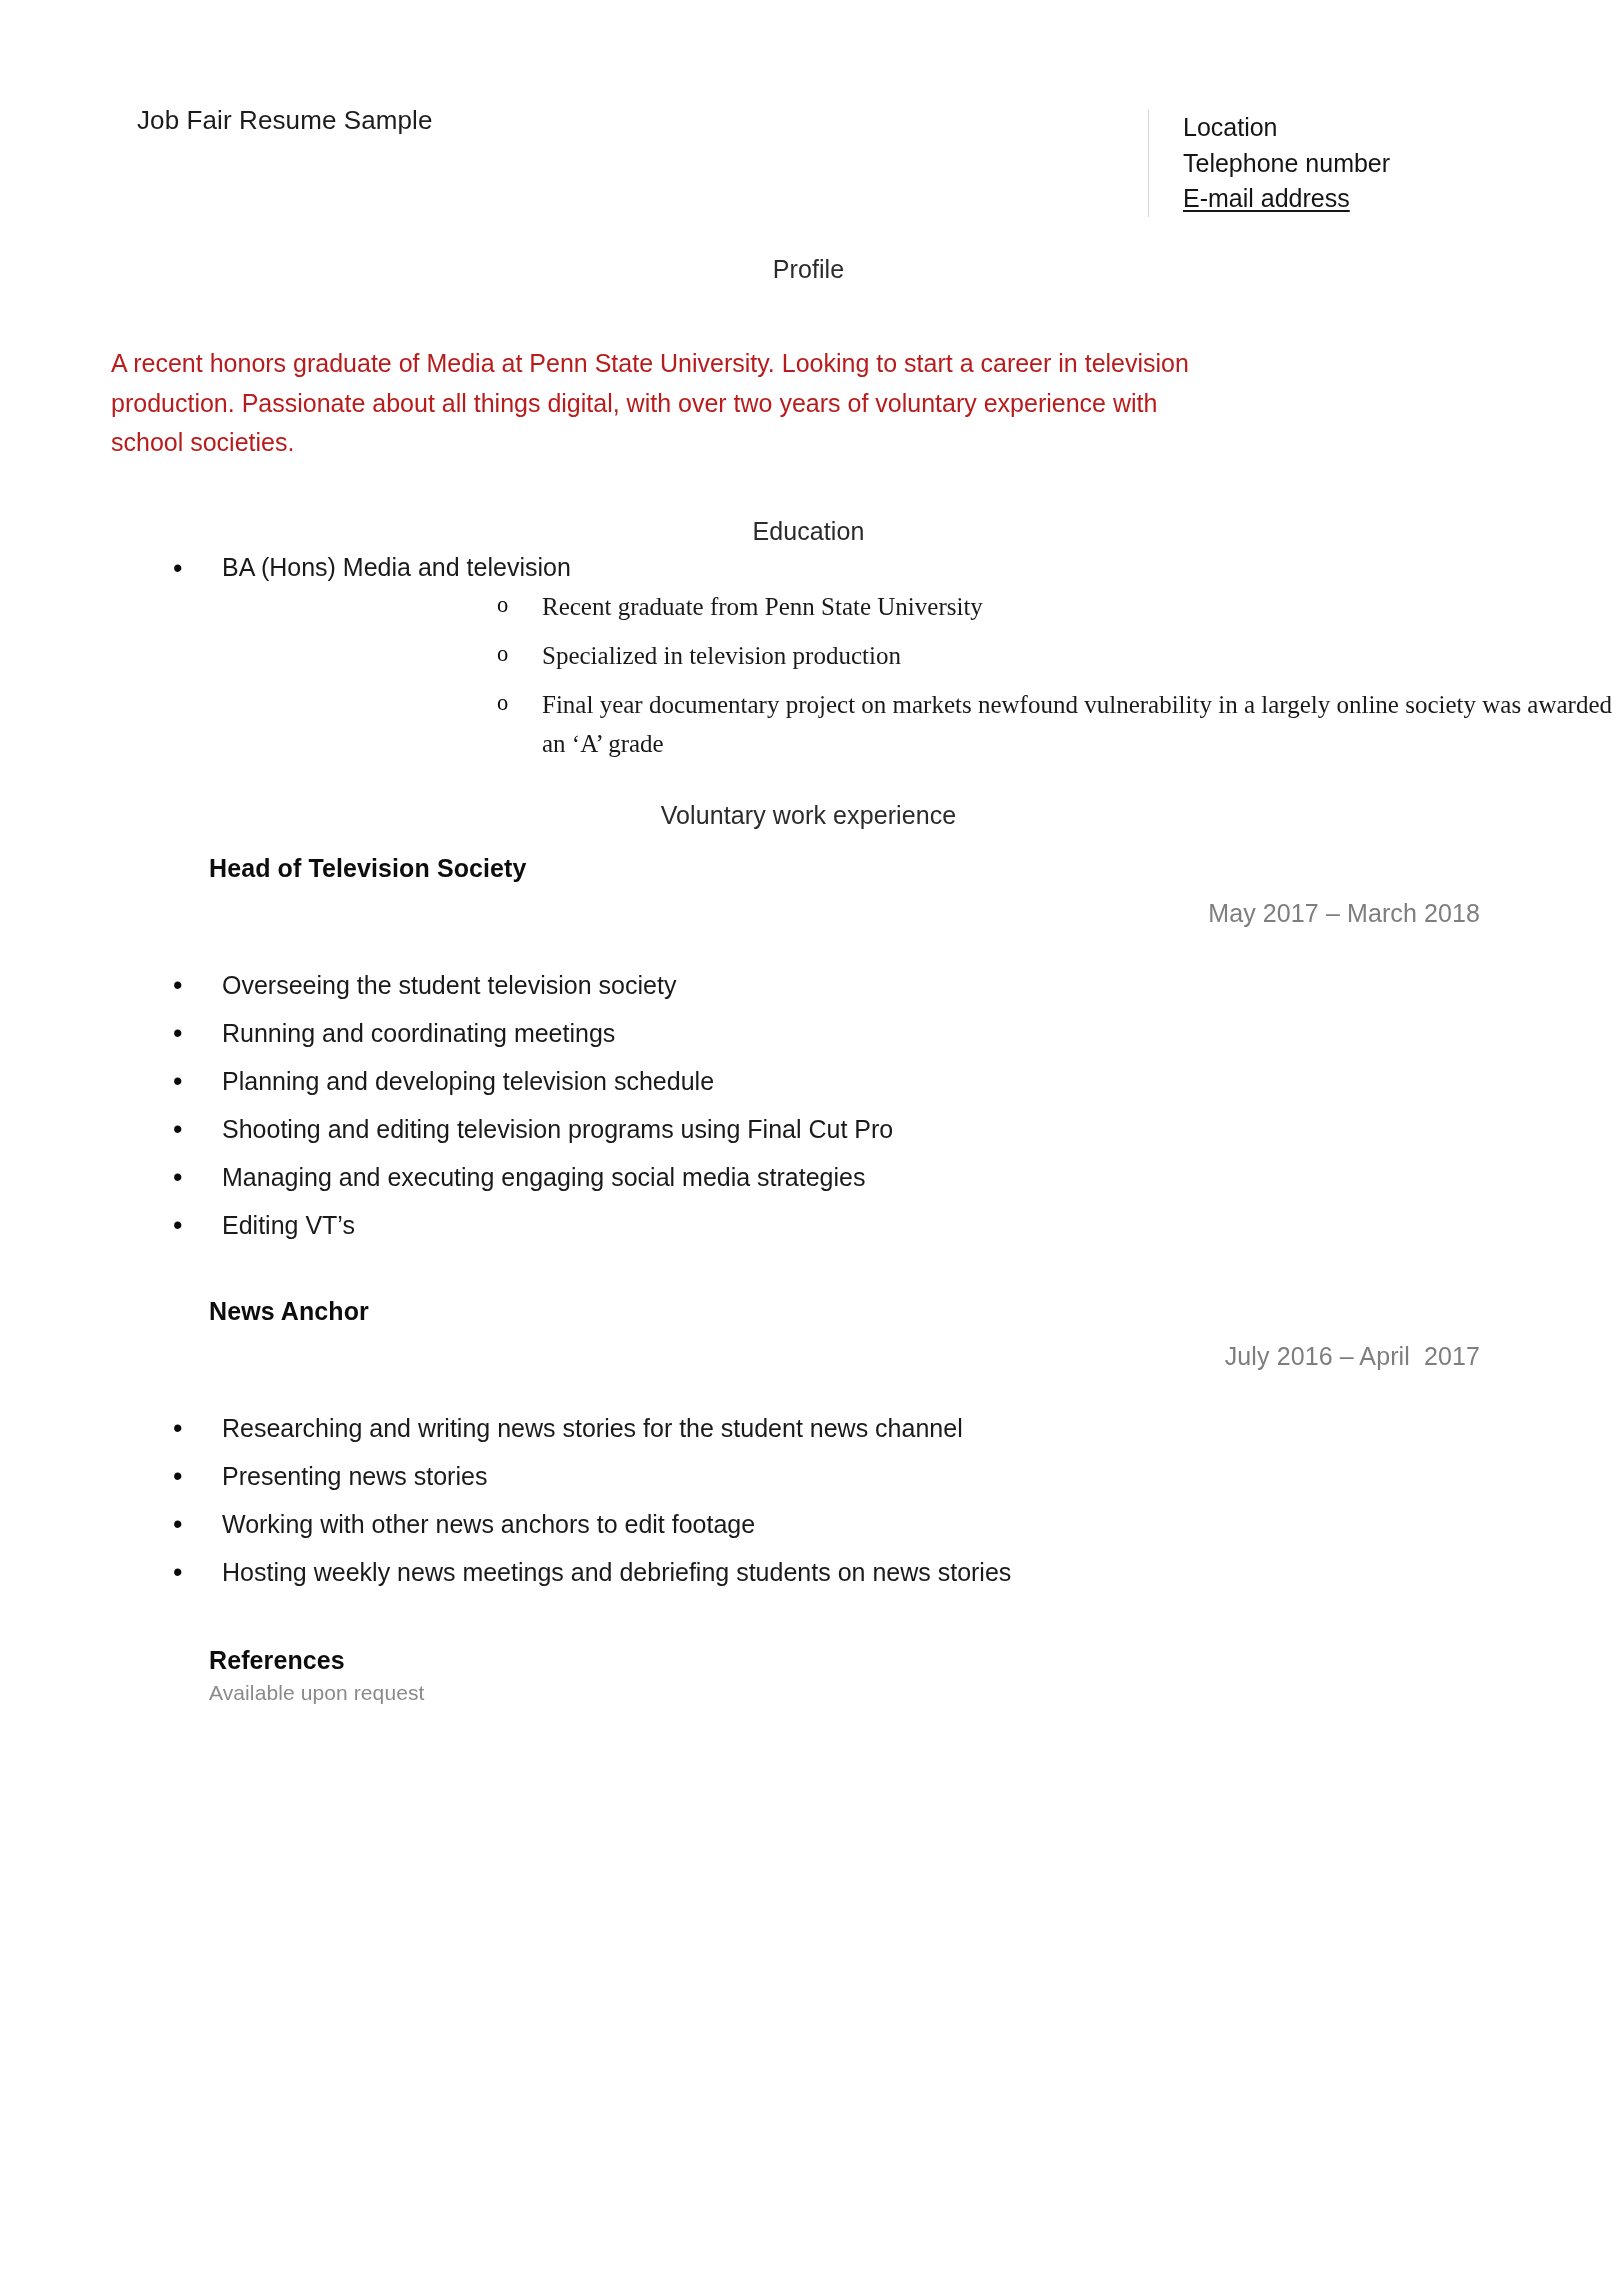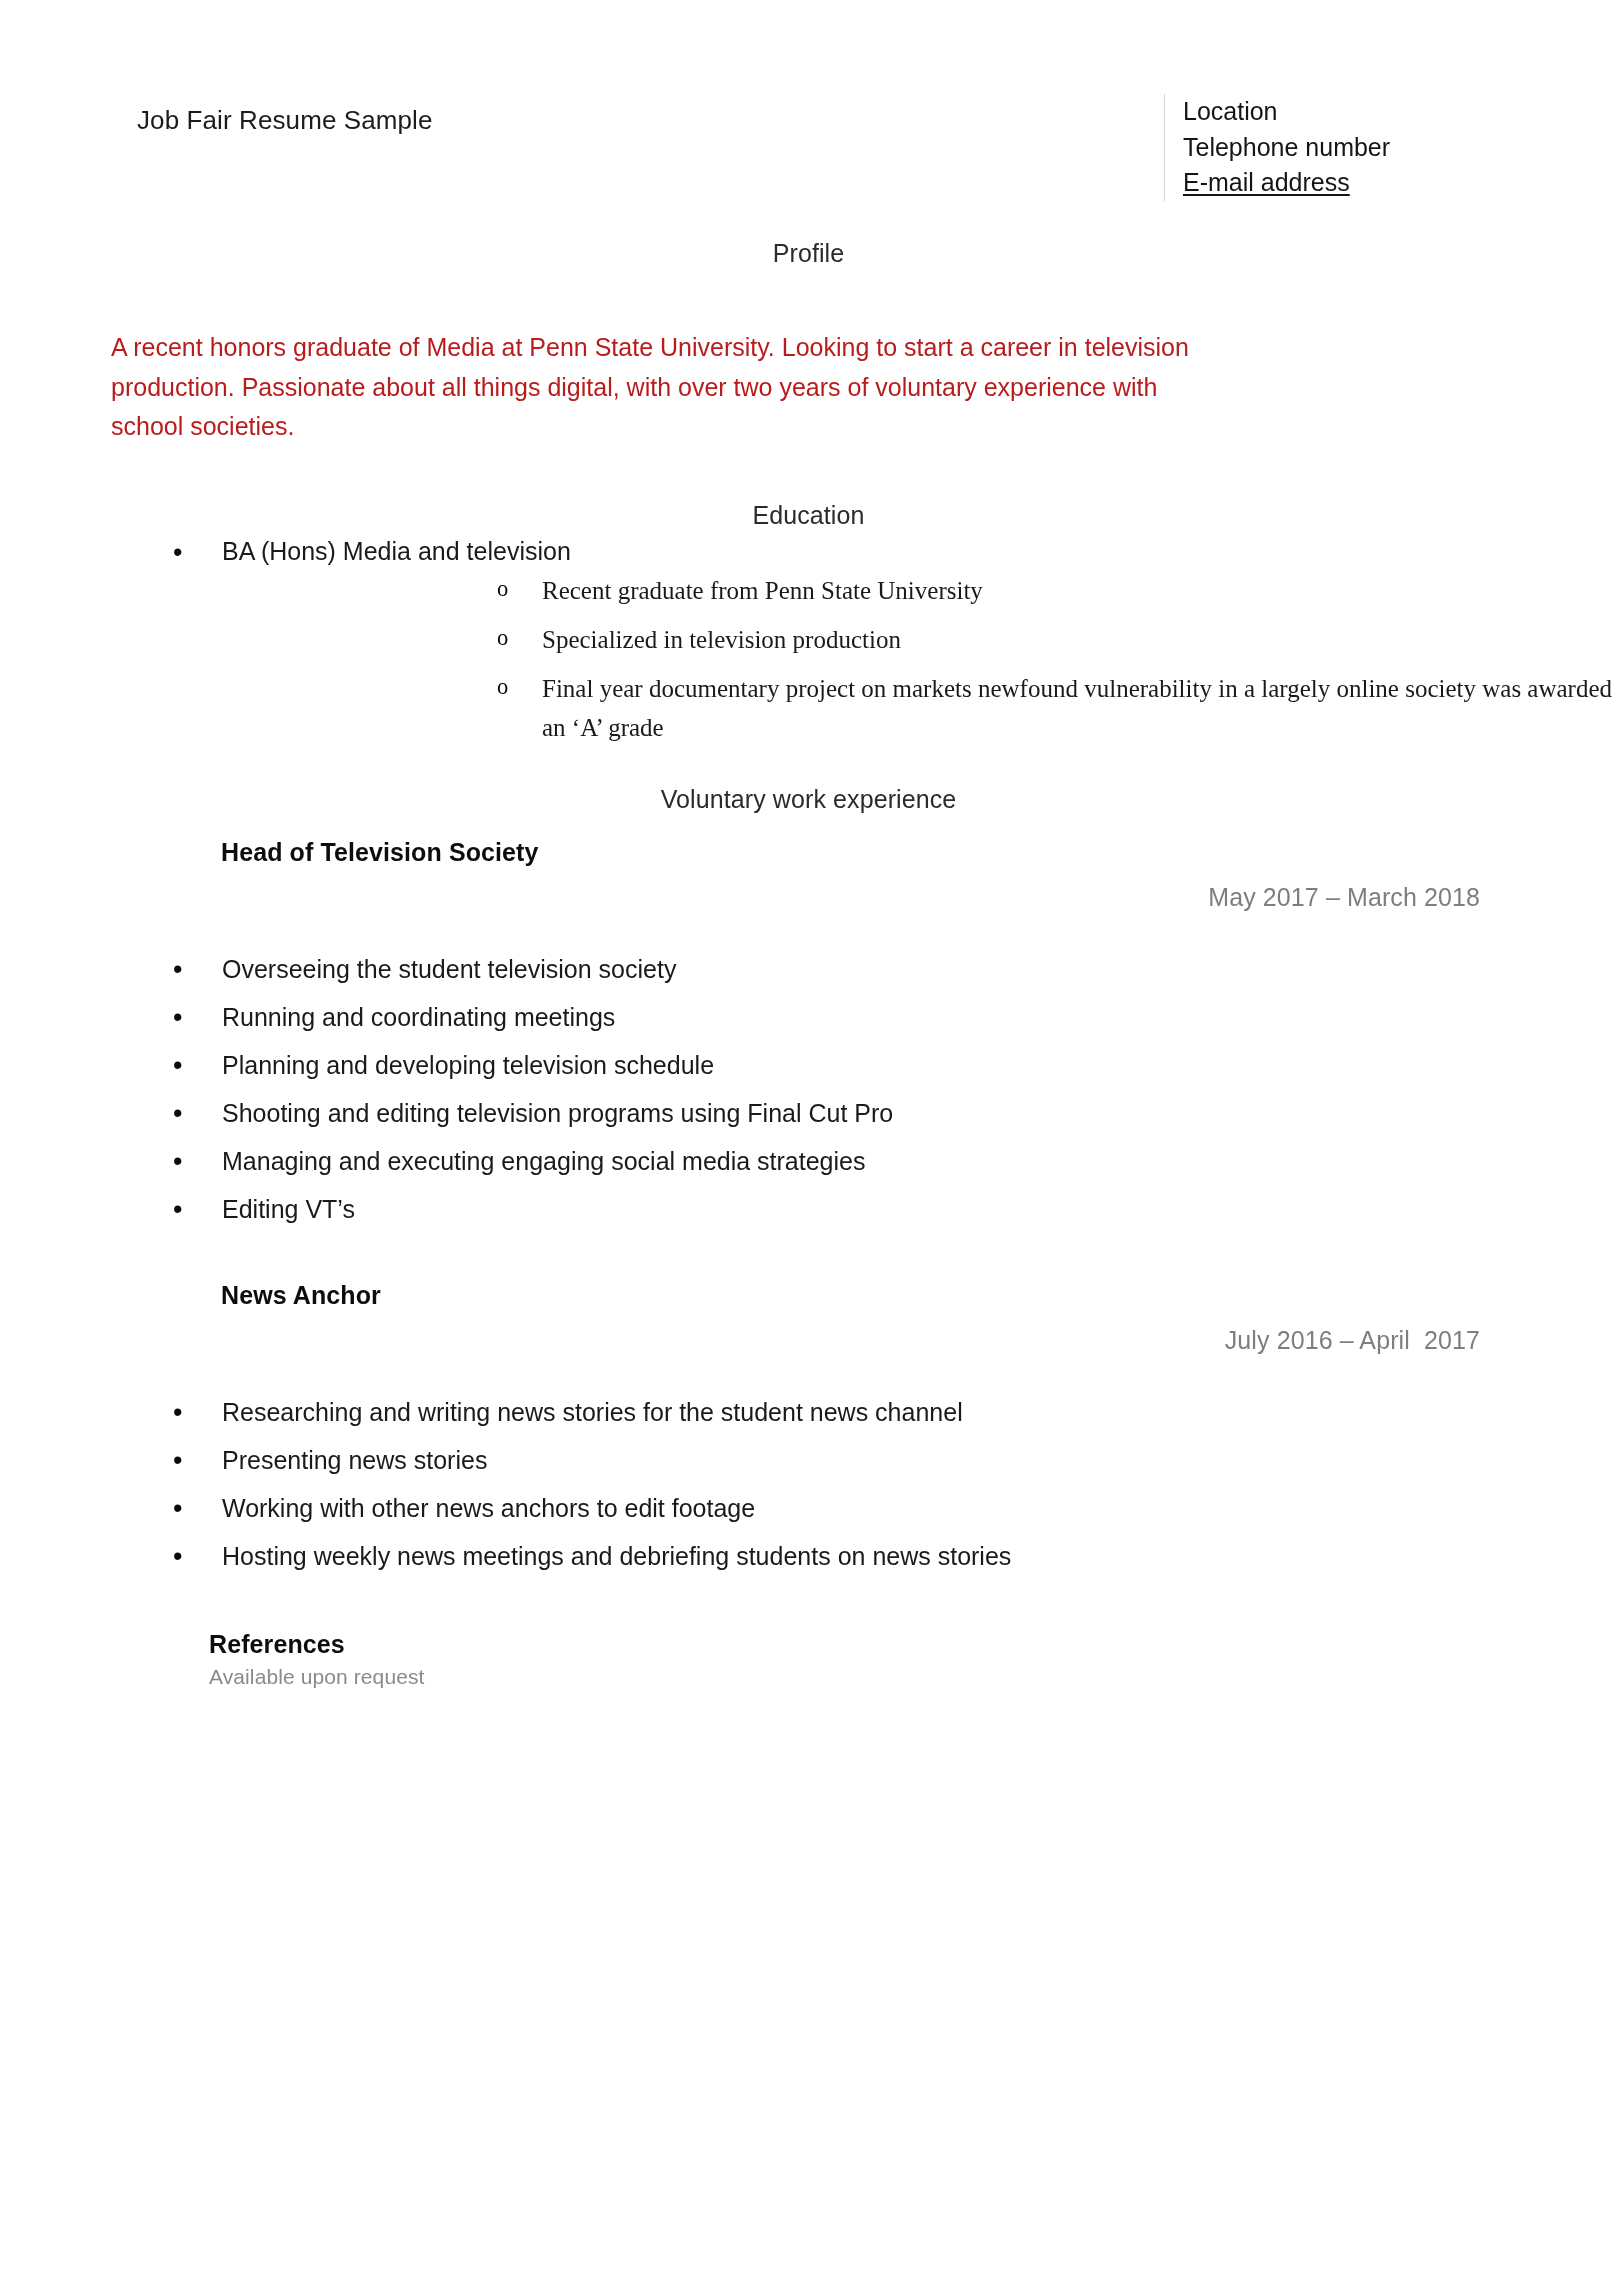--- a/index.html
+++ b/index.html
@@ -39,22 +39,22 @@
     font-size: 26px;
     line-height: 1.35;
     color: #1c1c1c;
     font-weight: 400;
     letter-spacing: 0.1px;
     padding-top: 9px;
   }
 
   .contact-block {
     border-left: 1.8px solid #d4d4d4;
-    padding: 0 0 0 18px;
-    margin-top: 0px;
+    padding: 0 0 0 34px;
+    margin-top: 16px;
     min-width: 297px;
   }
   .contact-line {
     font-size: 25px;
     line-height: 1.42;
     color: #151515;
     white-space: nowrap;
   }
   .contact-line.is-link {
     text-decoration: underline;
@@ -135,21 +135,21 @@
     line-height: 1.6;
     color: #0a0a0a;
   }
 
   .edu-list { padding-top: 42px; }
   .edu-list li.bullet { margin-bottom: 12.6px; }
   .edu-list ul.subbullets { margin-top: 0; font-family: Liberation Serif, serif; }
 
   
   .job {
-    padding: 0 140px 0 12px;
+    padding: 0 140px 0 0;
   }
   .job-title {
     padding-left: 209px;
     font-size: 25px;
     font-weight: bold;
     color: #0d0d0d;
     letter-spacing: 0.1px;
   }
   .job-date {
     text-align: right;

